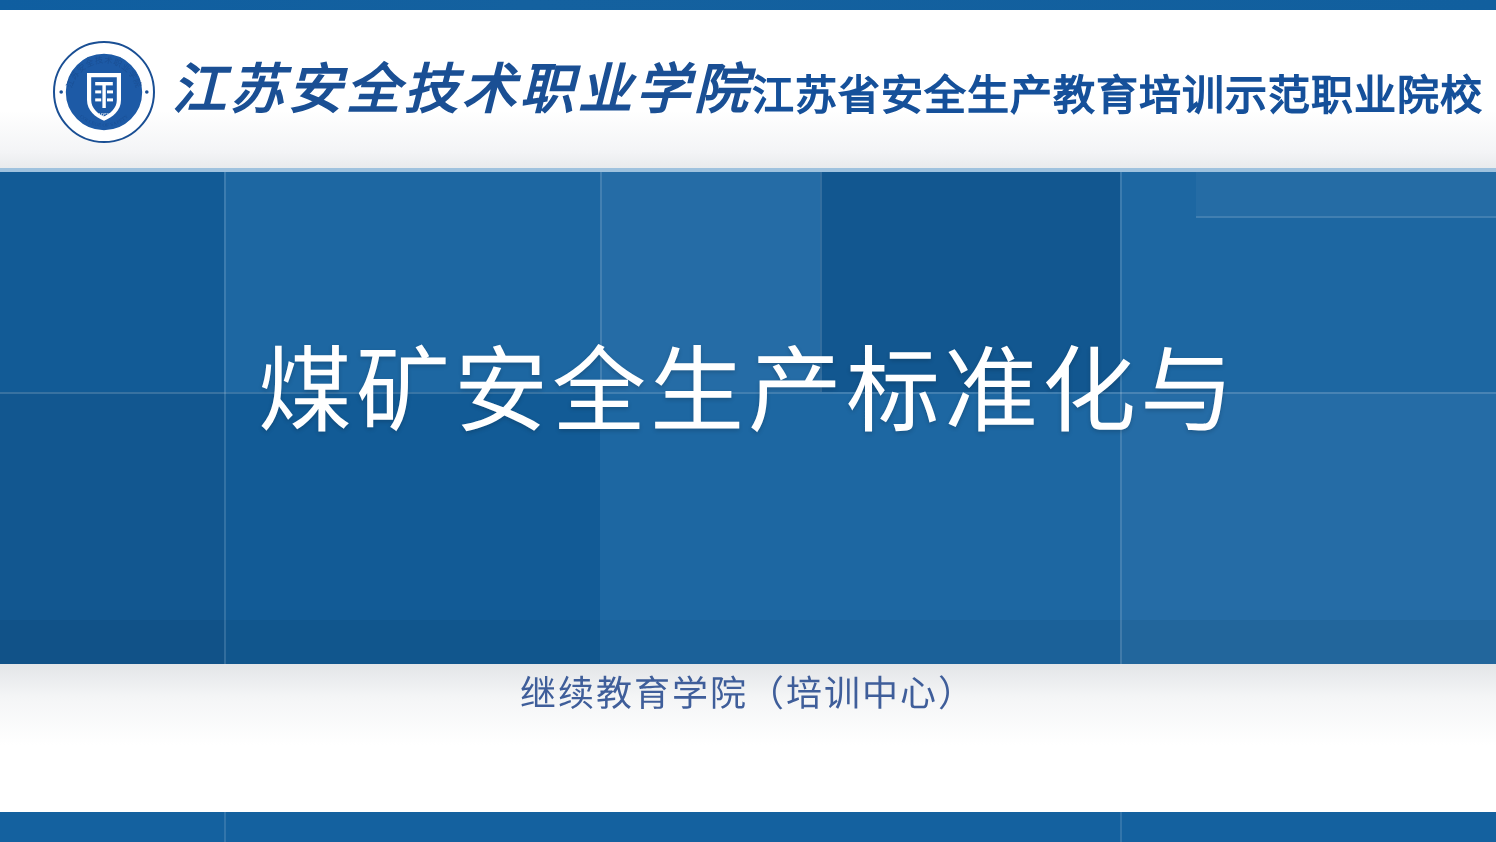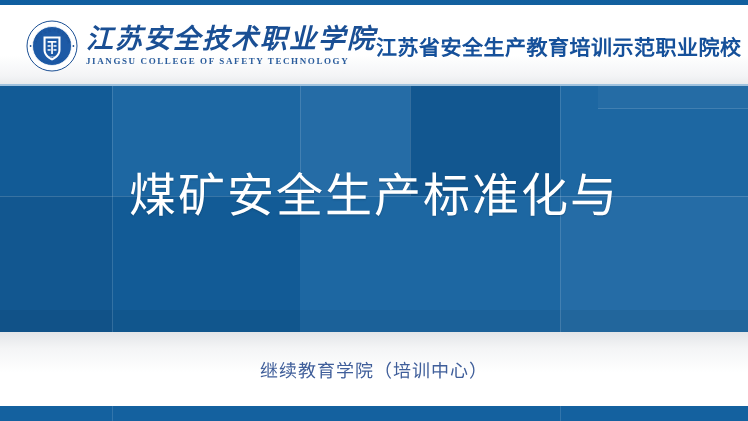--- a/index.html
+++ b/index.html
@@ -155,21 +155,20 @@
   }
 
   
   .footer-white {
     position: absolute;
     top: 332px; left: 0;
     width: 748px;
     height: 74px;
     background: linear-gradient(to bottom, #e3e5e8 0%, #f4f5f6 22%, #ffffff 55%, #ffffff 100%);
     display: flex;
-    align-items: center;
     justify-content: center;
   }
   .subtitle {
     font-family: "Liberation Sans", "DejaVu Sans", sans-serif;
     font-size: 18px;
     color: #3f5e9a;
     letter-spacing: 1px;
     white-space: nowrap;
   }
 
@@ -226,21 +225,20 @@
         </text>
         <text font-family="Liberation Serif, serif" font-size="2.5" fill="#1a4f94" letter-spacing="0.1">
           <textPath href="#seal-bot-arc" startOffset="50%" text-anchor="middle">COLLEGE OF SAFETY</textPath>
         </text>
         <text x="26" y="38.6" font-family="Liberation Serif, serif" font-size="3" fill="#ffffff" text-anchor="middle">1958</text>
       </svg>
     </div>
 
     <div class="school-name">
       <div class="school-cn">江苏安全技术职业学院</div>
-      <div class="school-en">JIANGSU COLLEGE OF SAFETY TECHNOLOGY</div>
     </div>
 
     <div class="tagline">江苏省安全生产教育培训示范职业院校</div>
   </div>
 
   <div class="header-underline"></div>
 
   <div class="body-blue">
 
     <div class="tile dark" style="left:0px;   top:0px;   width:112px; height:110px;"></div>

